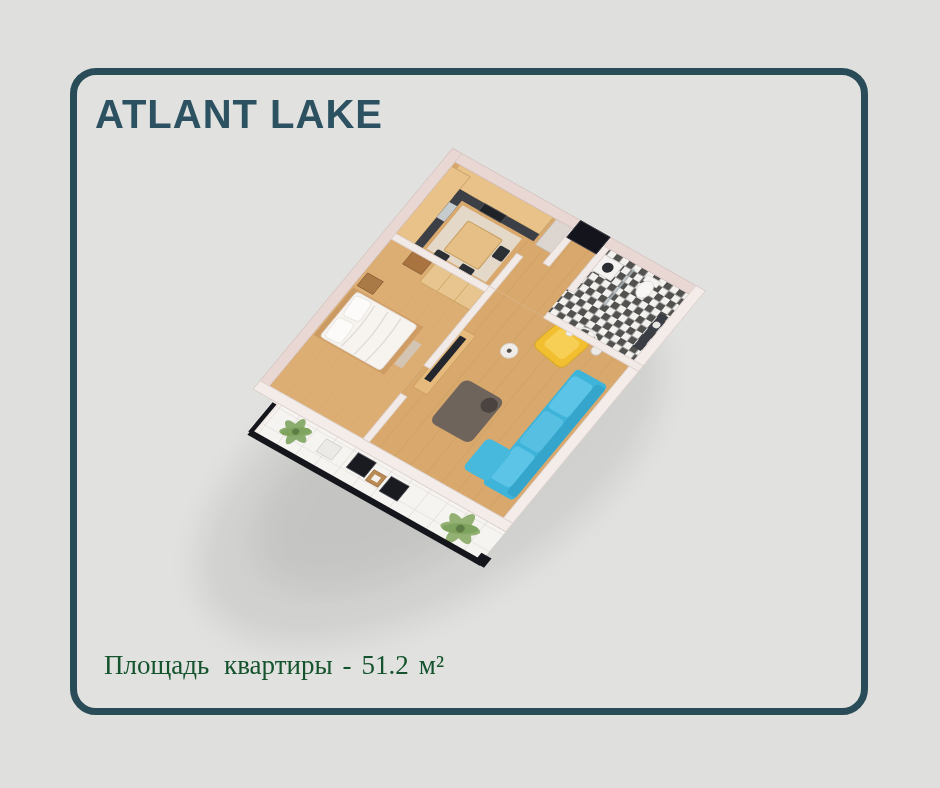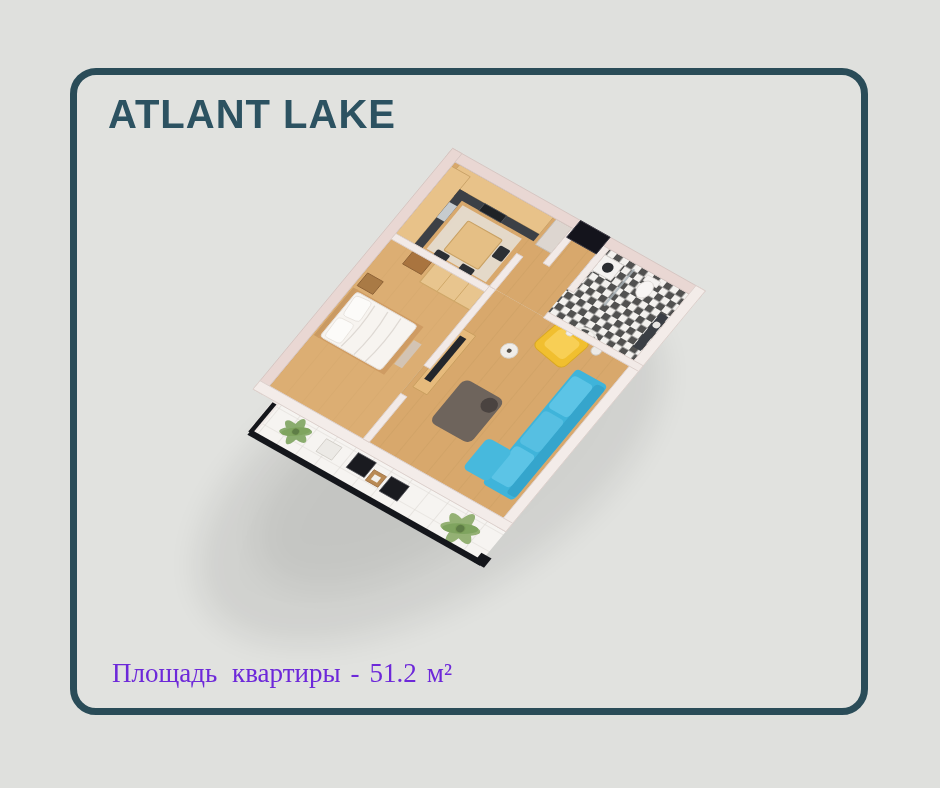--- a/index.html
+++ b/index.html
@@ -9,29 +9,29 @@
     font-family:"Liberation Sans",sans-serif;
     position:relative;overflow:hidden;
   }
   .card{
     position:absolute;left:70px;top:68px;
     width:798px;height:647px;box-sizing:border-box;
     border:7px solid #2a4c58;border-radius:26px;
     background:#e1e2df;
   }
   .title{
-    position:absolute;left:108px;top:92px;margin:0;
+    position:absolute;left:95px;top:92px;margin:0;
     font-family:"Liberation Sans",sans-serif;
     font-weight:700;font-size:40px;line-height:1.1;
     letter-spacing:1px;color:#2c5261;
   }
   .area{
-    position:absolute;left:104px;top:650px;margin:8px;
+    position:absolute;left:104px;top:650px;margin:0;
     font-family:"Liberation Serif",serif;
-    font-size:27px;color:#6d28d9;
+    font-size:27px;color:#14532d;
     word-spacing:8px;white-space:nowrap;
   }
   .area .gap{margin-right:10px;}
   .planwrap{position:absolute;left:0;top:0;width:940px;height:788px;pointer-events:none;}
 </style>
 </head>
 <body>
 
 <div class="card"></div>
 

